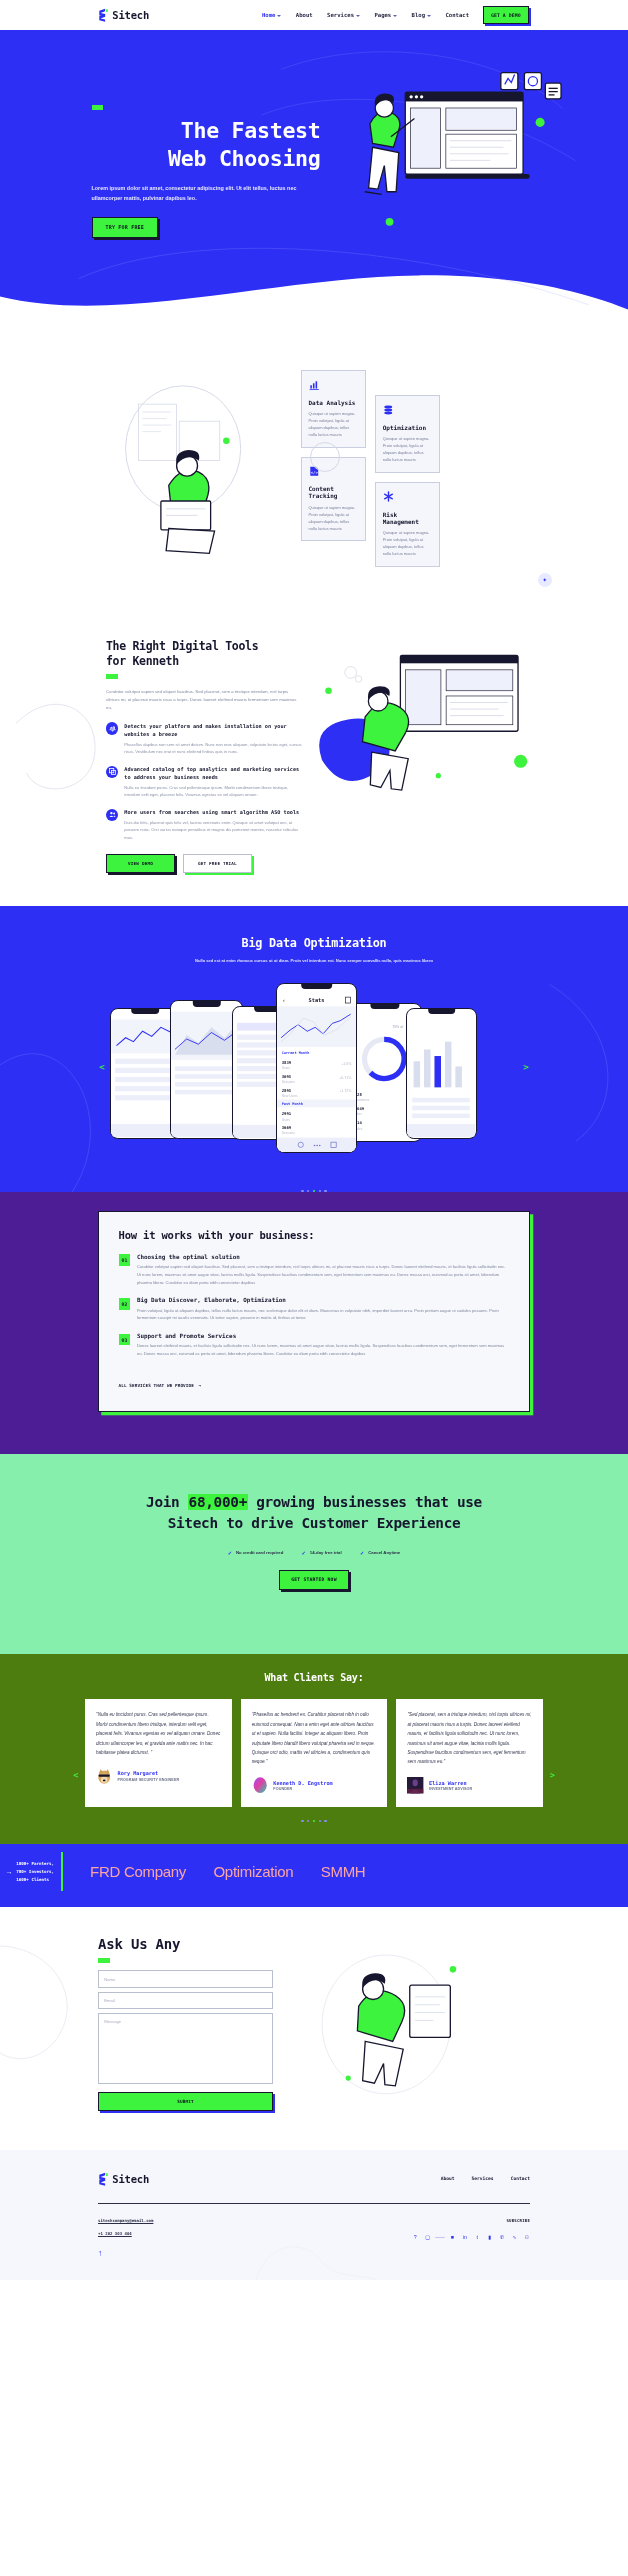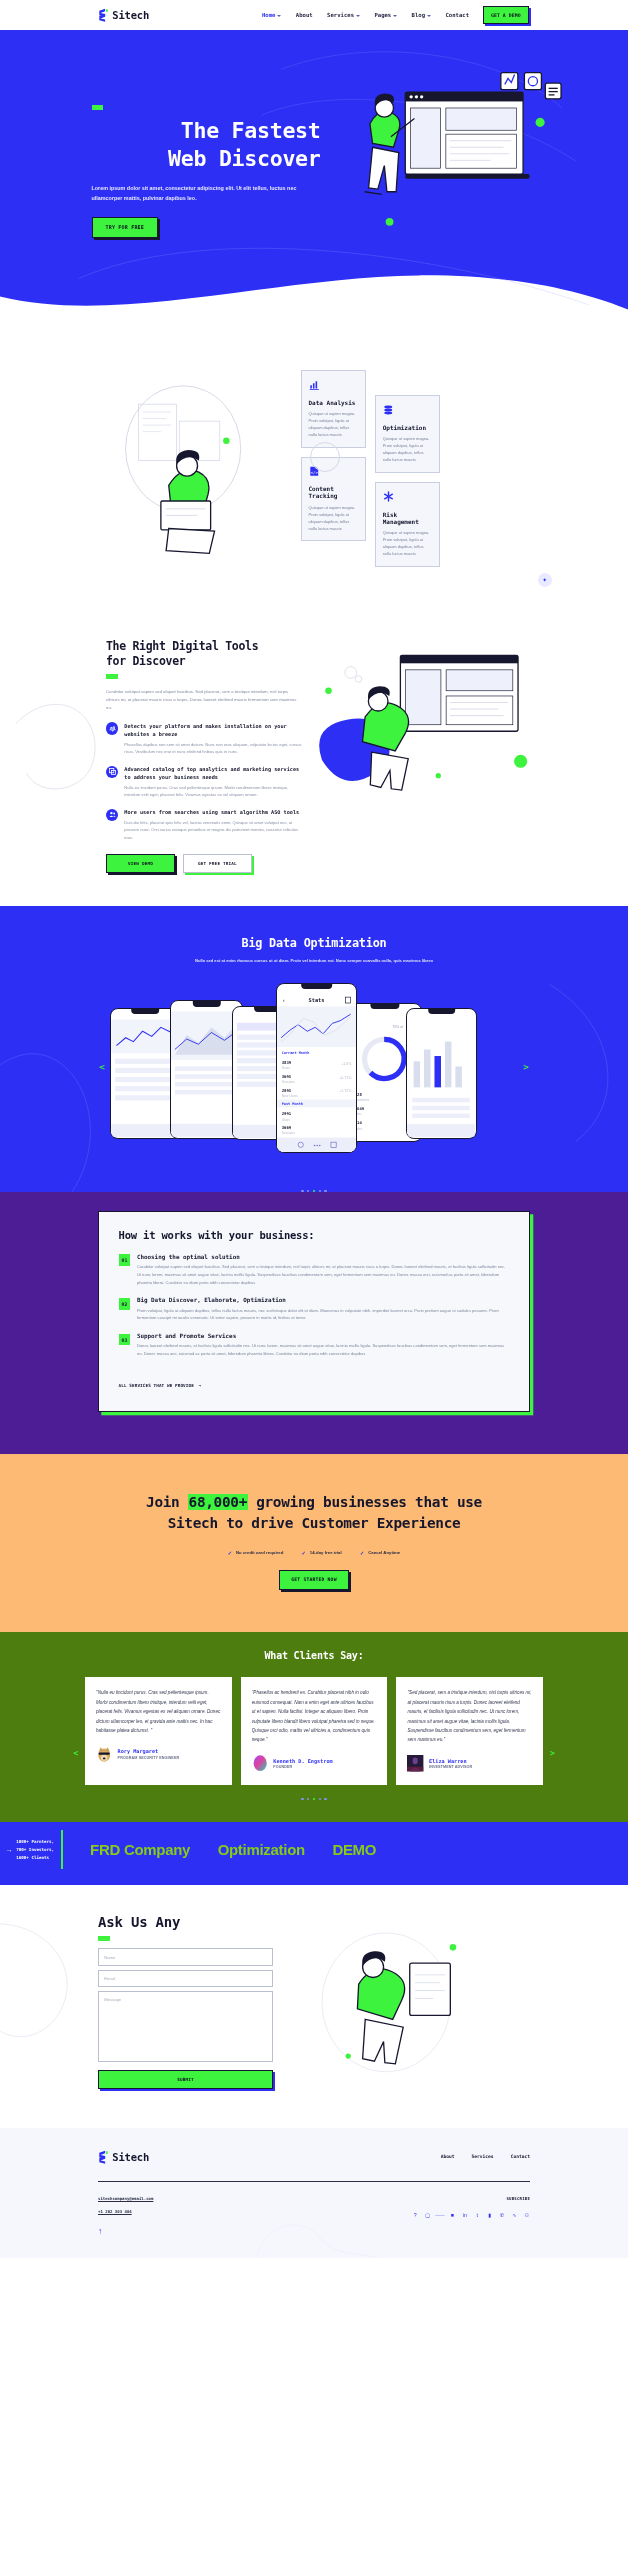--- a/index.html
+++ b/index.html
@@ -187,21 +187,21 @@
     font-size: 5.9px; font-weight: bold; color: #16172e; margin-bottom: 3.3px;
   }
   .step p { font-size: 4.1px; line-height: 1.95; color: #7f869c; }
   .all-services {
     font-family: "DejaVu Sans Mono", monospace; font-size: 4.3px; font-weight: bold;
     color: #16172e; margin-top: 14.4px; display: inline-flex; align-items: center; gap: 4.6px;
     letter-spacing: 0.1px; cursor: pointer; text-decoration: none;
   }
 
   
-  .join { background: #fdba74; padding: 38px 0 42px; text-align: center; }
+  .join { background: #86efac; padding: 38px 0 64px; text-align: center; }
   .join h2 {
     font-family: "DejaVu Sans Mono", monospace;
     font-size: 14.4px; line-height: 1.45; font-weight: bold; color: #16172e;
     width: 340px; margin: 0 auto; letter-spacing: -0.3px;
   }
   .hl { background: #3df33d; padding: 0 0.7px; }
   .perks { display: flex; gap: 18.3px; justify-content: center; margin-top: 15.7px; }
   .perk { display: flex; align-items: center; gap: 3.9px; font-size: 4.3px; font-weight: bold; color: #2b2d48; }
   .check { color: #2d2ff5; font-size: 5.2px; font-weight: bold; }
   .btn-green.cta { margin-top: 14.4px; padding: 6.5px 11.8px; font-size: 4.7px; }
@@ -237,21 +237,21 @@
   }
   .mstats .arrow { color: #fff; font-size: 7.2px; }
   .mstats .lines {
     font-family: "DejaVu Sans Mono", monospace; color: #fff; font-size: 4.2px;
     line-height: 1.85; font-weight: bold;
   }
   .marquee {
     flex: 1; overflow: hidden; display: flex; align-items: center; gap: 27.5px;
     padding-left: 27.5px; white-space: nowrap;
   }
-  .marquee span { color: #84cc16; font-size: 15px; font-weight: 700; letter-spacing: -0.3px; }
+  .marquee span { color: #fca5a5; font-size: 15px; font-weight: 400; letter-spacing: -0.3px; }
 
   
   .contact { background: #fff; padding: 29px 0 39px; position: relative; overflow: hidden; }
   .contact-wrap { width: 432px; margin: 0 auto; display: flex; position: relative; }
   .contact-left { width: 190px; }
   .contact-left h2 {
     font-family: "DejaVu Sans Mono", monospace;
     font-size: 14px; font-weight: bold; color: #16172e; letter-spacing: -0.2px;
   }
   .contact-left .green-dash { margin: 5.9px 0 7.9px; }
@@ -345,21 +345,21 @@
     <path d="M430,60 C560,10 760,30 860,120" stroke="#8c8efc" stroke-width="1" fill="none"></path>
     <path d="M400,130 C520,80 740,110 880,200" stroke="#8c8efc" stroke-width="1" fill="none"></path>
     <path d="M120,380 C300,300 640,330 900,420" stroke="#9b9dfd" stroke-width="1" fill="none"></path>
   </svg>
 
   <div class="hero-wrap">
     <div class="hero-left">
       <div class="green-dash"></div>
       <h1 class="mono">
         <span>The Fastest</span><br>
-        <span>Web Discover</span>
+        <span>Web Choosing</span>
       </h1>
       <p>Lorem ipsum dolor sit amet, consectetur adipiscing elit. Ut elit tellus, luctus nec ullamcorper mattis, pulvinar dapibus leo.</p>
       <button class="btn-green">TRY FOR FREE</button>
     </div>
 
     <div class="hero-art">
       <svg width="262" height="216" viewBox="0 0 400 330">
 
         <rect x="150" y="60" width="180" height="125" rx="3" fill="#fff" stroke="#16172e" stroke-width="2"></rect>
         <rect x="150" y="60" width="180" height="14" fill="#16172e"></rect>
@@ -478,21 +478,21 @@
 </section>
 
 <section class="tools">
   <svg style="position:absolute;left:0;top:26px;width:196px;height:183px" viewBox="0 0 300 280">
     <path d="M0,120 C60,60 130,100 120,170 C112,226 36,236 16,196" stroke="#dcdfe9" stroke-width="1.2" fill="none"></path>
   </svg>
   <div class="tools-wrap">
     <div class="tools-left">
       <h2>
         <span>The Right Digital Tools</span><br>
-        <span>for Discover</span>
+        <span>for Kenneth</span>
       </h2>
       <div class="green-dash"></div>
       <p class="tools-intro">Curabitur volutpat sapien sed aliquet faucibus. Sed placerat, sem a tristique interdum, nisl turpis ultrices mi, at placerat mauris risus a turpis. Donec laoreet eleifend mauris fermentum sem maximus eu.</p>
 
       <div class="feat-row">
         <span class="feat-ic">
           <svg width="7.2" height="7.2" viewBox="0 0 12 12">
               <path d="M1 8 h2 V4 h2 v6 h2 V3 h2 v5 h2" stroke="#fff" stroke-width="1.4" fill="none"></path>
             </svg>
         </span>
@@ -831,21 +831,21 @@
     <span class="arrow">→</span>
     <div class="lines">
       <div>1000+ Parnters,</div>
       <div>700+ Investors,</div>
       <div>1600+ Clients</div>
     </div>
   </div>
   <div class="marquee">
     <span>FRD Company</span>
     <span>Optimization</span>
-    <span>DEMO</span>
+    <span>SMMH</span>
   </div>
 </section>
 
 <section class="contact">
   <svg style="position:absolute;left:0;top:13px;width:144px;height:151px" viewBox="0 0 220 230">
     <path d="M-20,40 C70,30 130,110 90,176 C58,228 -10,220 -24,170" stroke="#dfe2ec" fill="none"></path>
   </svg>
   <div class="contact-wrap">
     <div class="contact-left">
       <h2>Ask Us Any</h2>

